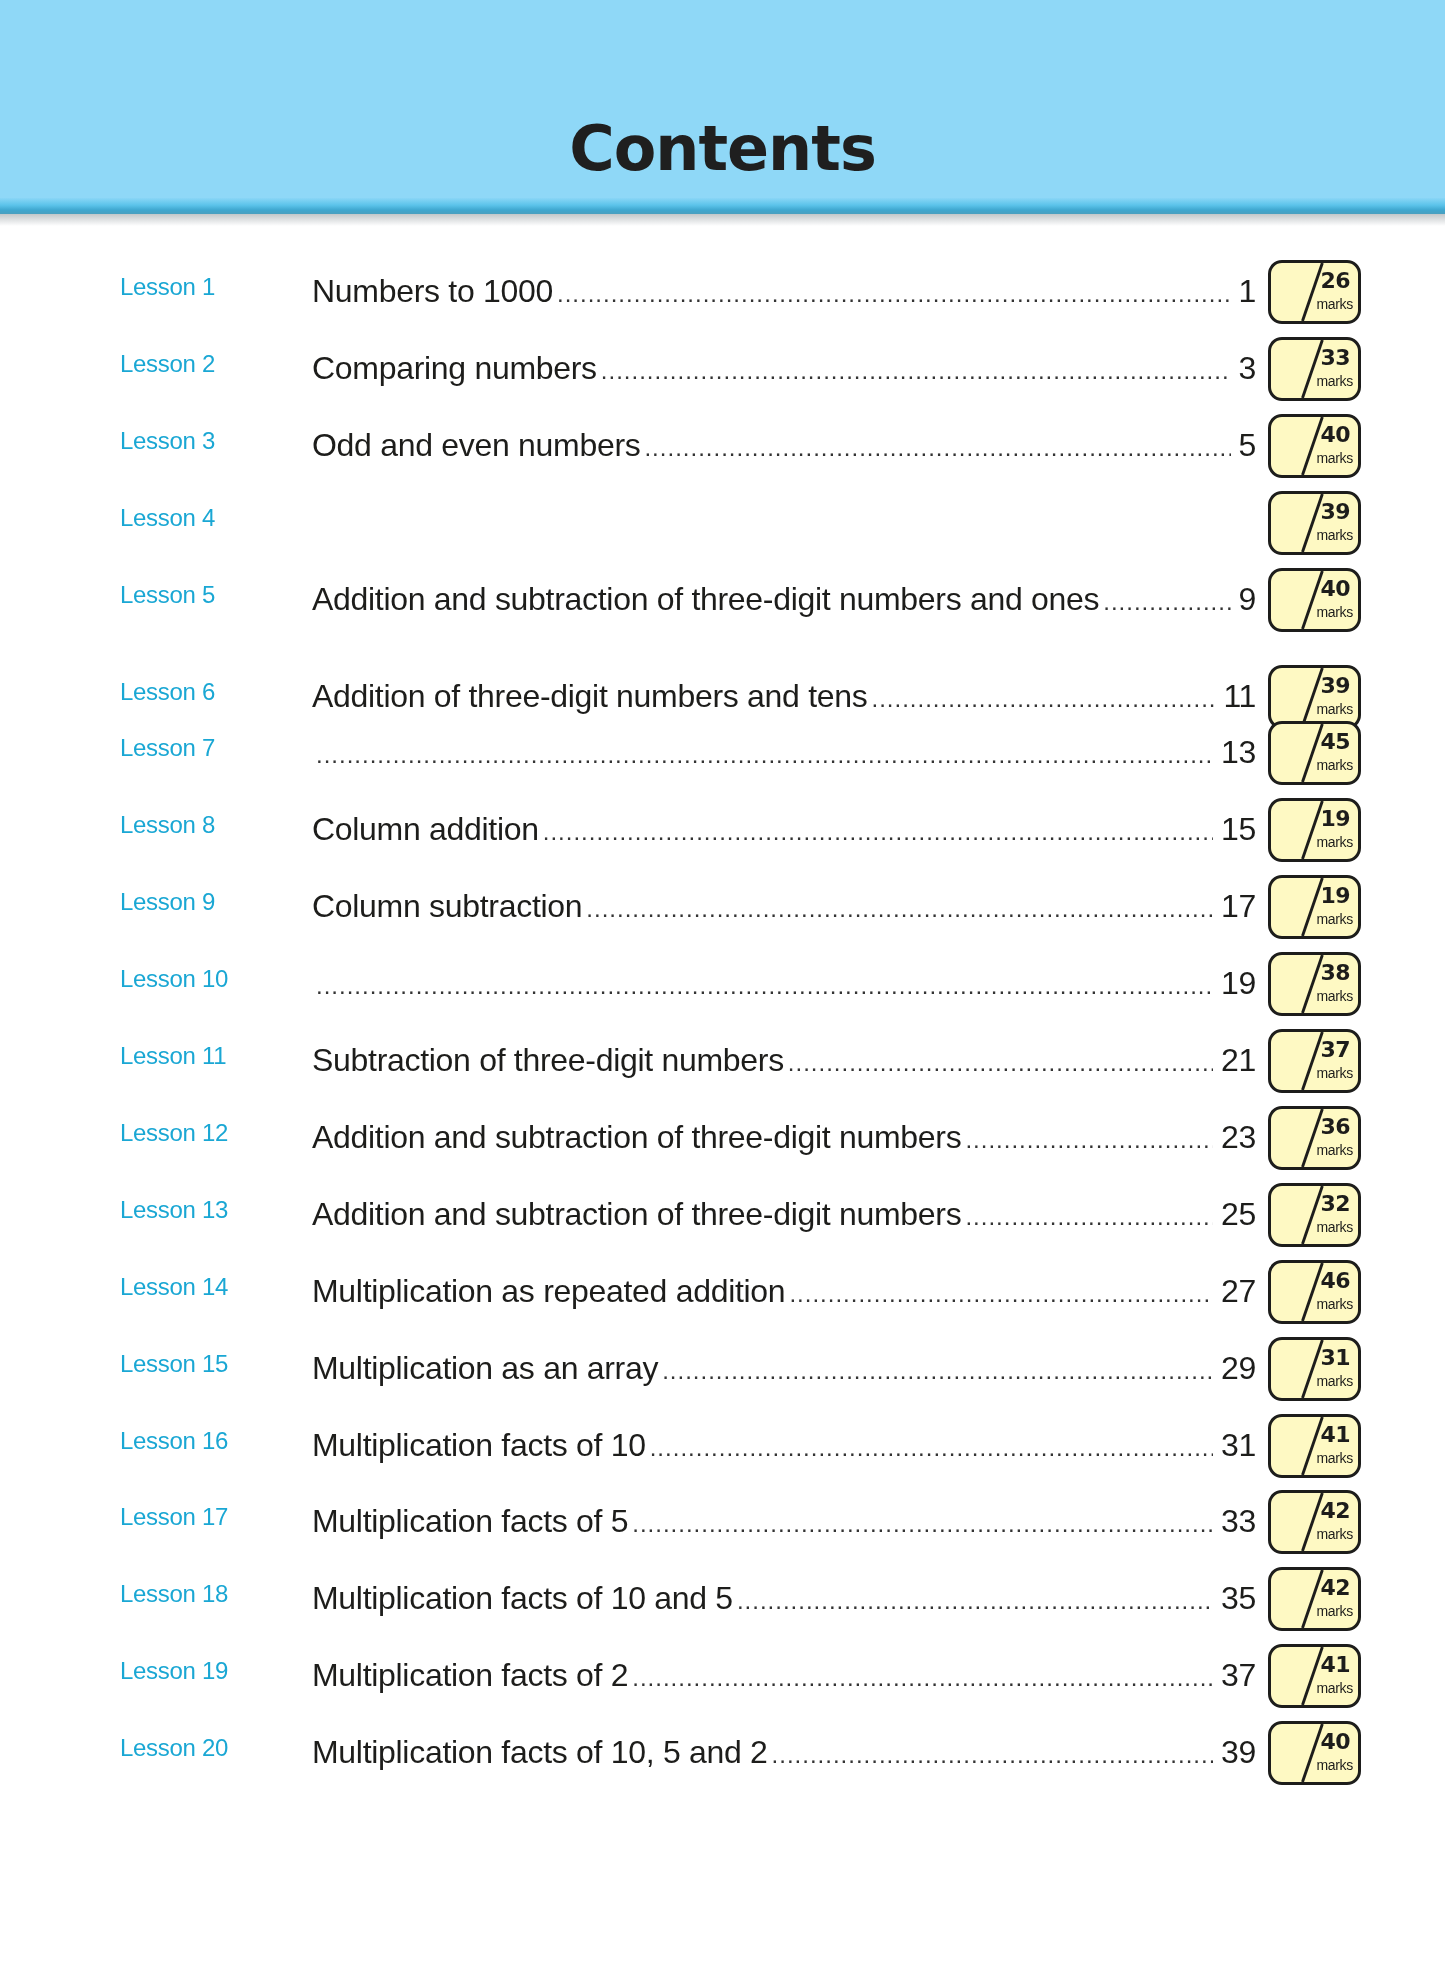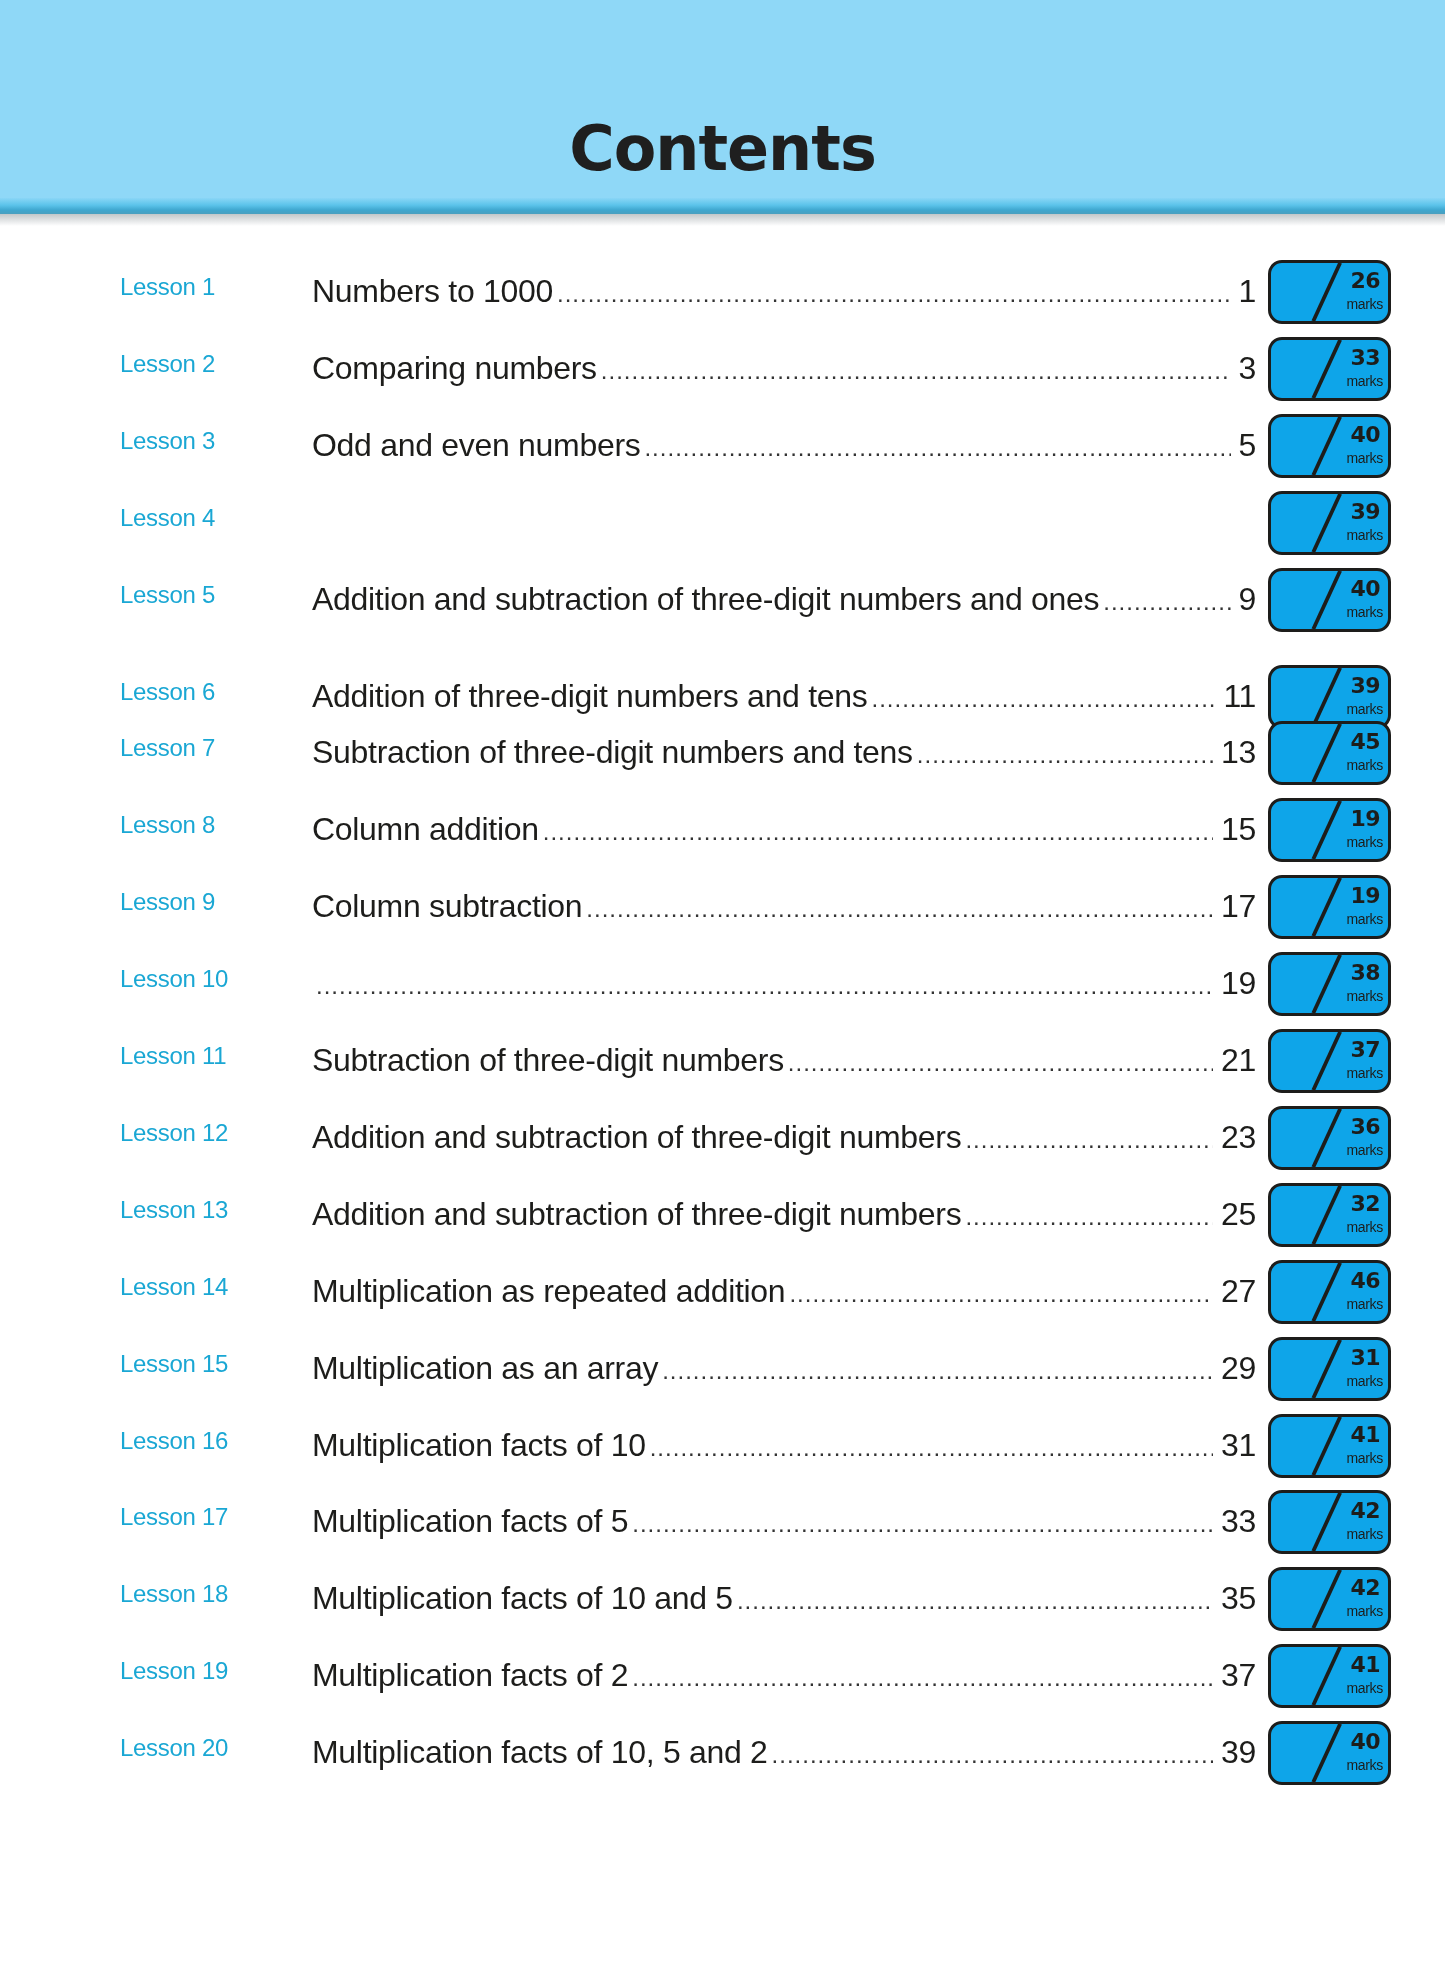--- a/index.html
+++ b/index.html
@@ -41,22 +41,22 @@
   .leader {
     flex: 1 1 auto; overflow: hidden; white-space: nowrap; margin: 0 8px 0 4px;
     color: #333; letter-spacing: 1px; font-size: 24px;
   }
   .leader::before {
     content: "................................................................................................................................................................................";
   }
   .page-num { flex: 0 0 auto; white-space: nowrap; text-align: right; }
 
   .marks-box {
-    position: absolute; left: 1268px; top: 3px; width: 123px; height: 64px;
-    border: 3.5px solid #1d1d1b; border-radius: 14px; background: #0ea5e9;
+    position: absolute; left: 1268px; top: 3px; width: 93px; height: 64px;
+    border: 3.5px solid #1d1d1b; border-radius: 14px; background: #fef9c3;
     overflow: hidden;
   }
   .marks-box svg.slash { position: absolute; left: 0; top: 0; width: 100%; height: 100%; }
   .marks-num {
     position: absolute; right: 8px; top: 5px; font-size: 22px; font-weight: bold;
     font-family: "DejaVu Sans", sans-serif; color: #1d1d1b; letter-spacing: -0.5px;
   }
   .marks-word {
     position: absolute; right: 5px; top: 33px; font-size: 14px; color: #1d1d1b;
     font-family: Liberation Sans, sans-serif; letter-spacing: -0.3px;
@@ -152,21 +152,20 @@
       <svg class="slash" viewBox="0 0 105 64" preserveAspectRatio="none">
         <line x1="62" y1="0" x2="38" y2="64" stroke="#1d1d1b" stroke-width="3.5"></line>
       </svg>
       <span class="marks-num">39</span>
       <span class="marks-word">marks</span>
     </div>
   </div>
     <div class="row" style="top: 718.4px;">
     <span class="lesson-label">Lesson 7</span>
     <div class="entry">
-      <span class="entry-title">Subtraction of three-digit numbers and tens</span>
       <span class="leader"></span>
       <span class="page-num">13</span>
     </div>
     <div class="marks-box">
       <svg class="slash" viewBox="0 0 105 64" preserveAspectRatio="none">
         <line x1="62" y1="0" x2="38" y2="64" stroke="#1d1d1b" stroke-width="3.5"></line>
       </svg>
       <span class="marks-num">45</span>
       <span class="marks-word">marks</span>
     </div>

